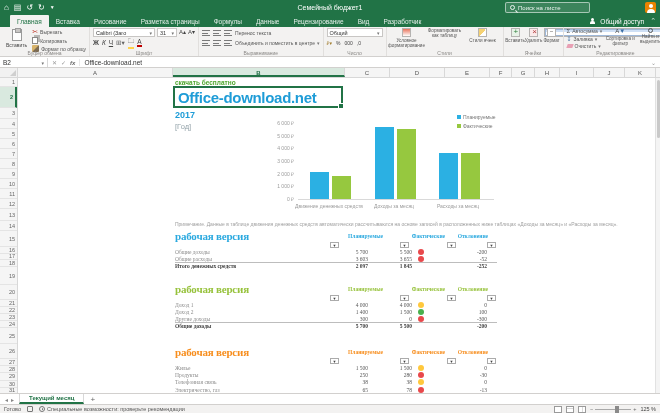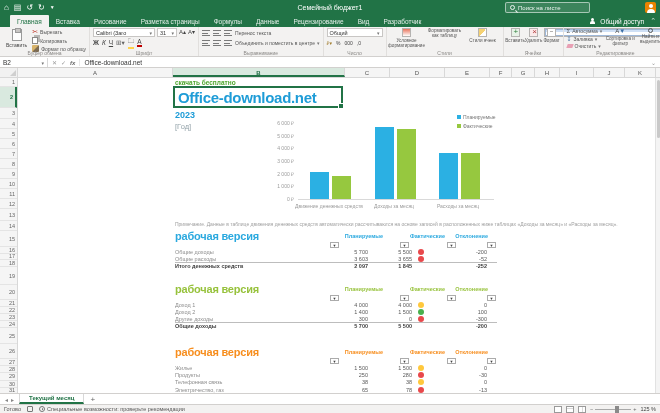--- a/index.html
+++ b/index.html
@@ -109,21 +109,21 @@
   .ylab { position:absolute; font-size:5px; color:#9b9b9b; width:28px; text-align:right; }
   .baseline { position:absolute; left:32px; width:196px; height:1px; background:#d9d9d9; }
   .bargroup { position:absolute; display:flex; align-items:flex-end; gap:3px; }
   .bar { width:19px; }
   .catlab { position:absolute; font-size:5px; color:#9b9b9b; width:84px; text-align:center; white-space:nowrap; }
   .legend { position:absolute; display:flex; flex-direction:column; gap:3px; }
   .legitem { display:flex; align-items:center; gap:2px; font-size:5px; color:#777; }
   .legsw { width:4px; height:4px; }
 
   
-  .tbl { position:absolute; left:157px; width:322px; }
+  .tbl { position:absolute; left:157px; width:322px;font-family:Liberation Serif, serif; }
   .tbl-head { position:relative; height:12px; }
   .tbl-title { position:absolute; left:0; top:0; font-size:11px; font-weight:bold; letter-spacing:-0.2px; }
   .tbl-colh { position:absolute; top:3px; font-size:5.5px; font-weight:bold; }
   .tbl-drops { position:relative; height:7px; }
   .drop { position:absolute; top:0; width:9px; height:6px; background:#fff; border:1px solid #ababab;
           font-size:4px; color:#444; line-height:5px; text-align:center; }
   .tbl-row { position:relative; }
   .tbl-row .lab { position:absolute; left:0; top:0; font-size:5.5px; color:#8c8c8c; white-space:nowrap; }
   .tbl-row .num { position:absolute; top:0; font-size:5.5px; color:#595959; }
   .tbl-row.total { border-top:1px solid #bdbdbd; }
@@ -404,21 +404,21 @@
     <div class="rn" style="height: 7.2px;">29</div>
     <div class="rn" style="height: 7.2px;">30</div>
     <div class="rn" style="height: 6px;">31</div>
   </div>
 
 <div class="sheet">
   <div class="dllink">скачать бесплатно</div>
   <div class="b2cell">
     <span class="b2text">Office-download.net</span>
   </div>
-  <div class="yearv">2023</div>
+  <div class="yearv">2017</div>
   <div class="yearc">[Год]</div>
 
   <div class="chart" id="chart">
       <div class="ylab" style="top: 10px; left: 0px;">6 000 ₽</div>
       <div class="ylab" style="top: 22.6667px; left: 0px;">5 000 ₽</div>
       <div class="ylab" style="top: 35.3333px; left: 0px;">4 000 ₽</div>
       <div class="ylab" style="top: 48px; left: 0px;">3 000 ₽</div>
       <div class="ylab" style="top: 60.6667px; left: 0px;">2 000 ₽</div>
       <div class="ylab" style="top: 73.3333px; left: 0px;">1 000 ₽</div>
       <div class="ylab" style="top: 86px; left: 0px;">0 ₽</div>

